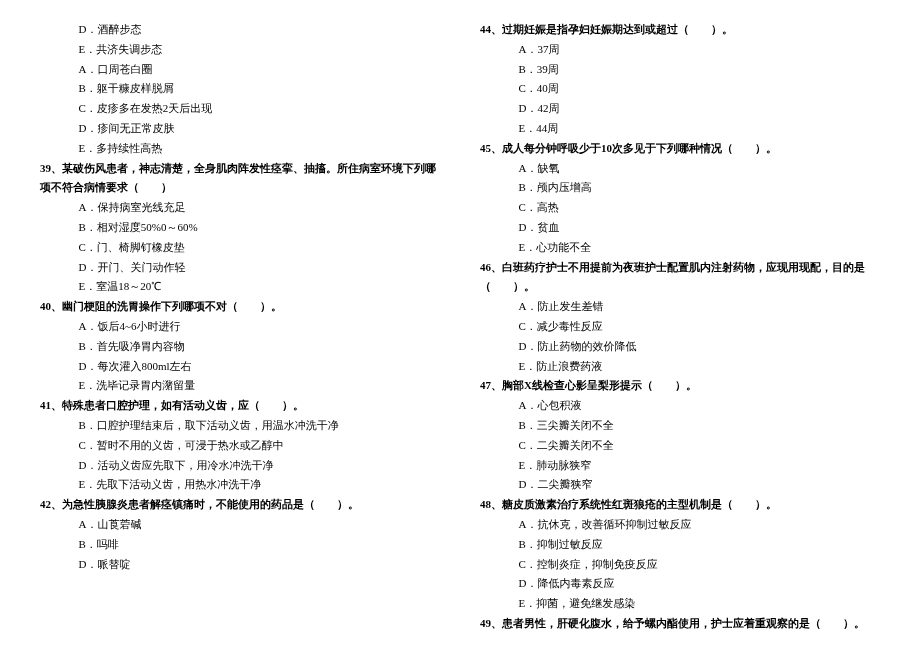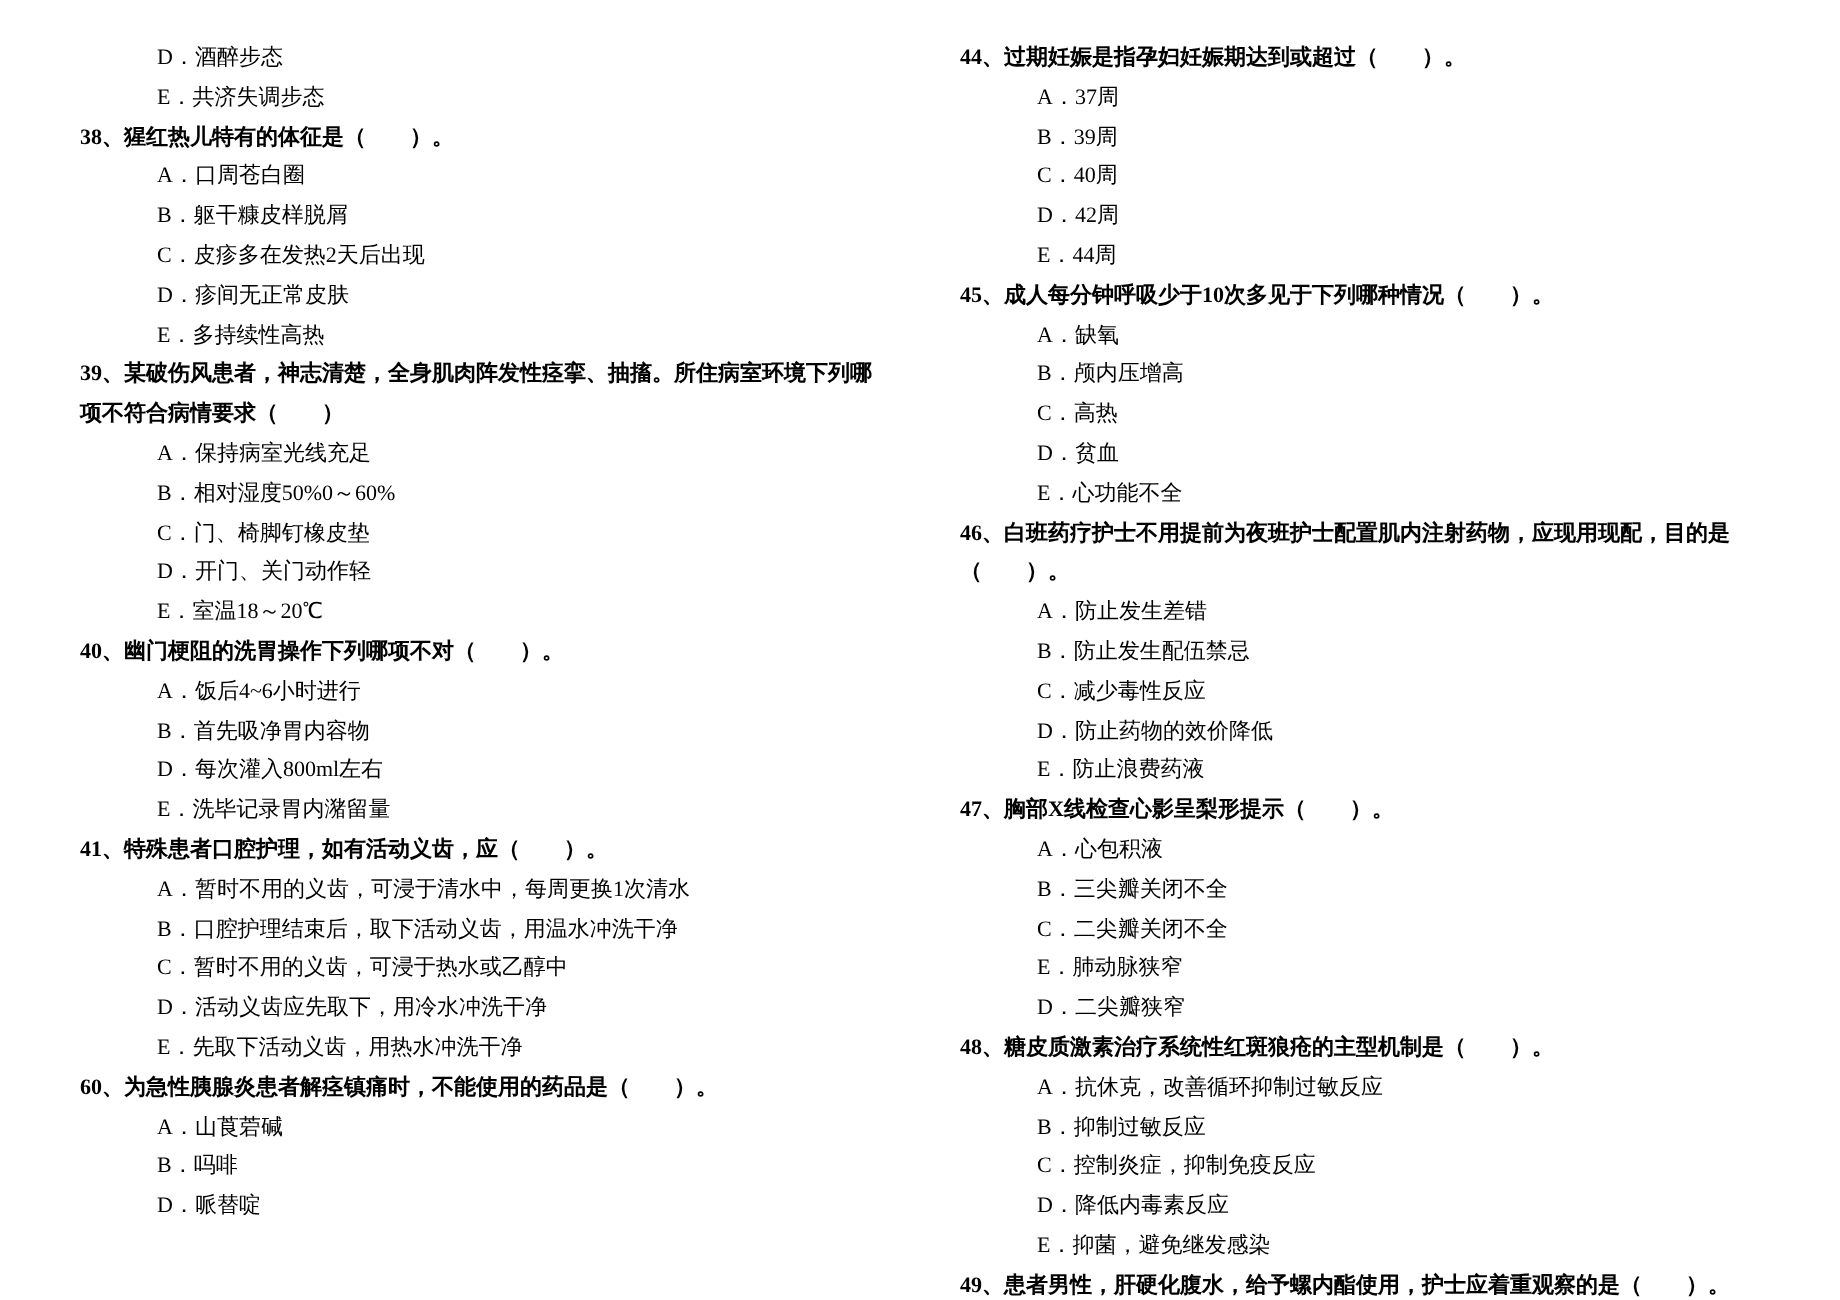--- a/index.html
+++ b/index.html
@@ -31,48 +31,46 @@
     }
   </style>
 </head>
 <body>
 
 <div class="columns">
   <div class="col">
     <div class="opt">D．酒醉步态</div>
     <div class="opt">E．共济失调步态</div>
 
-    <div class="q">38、猩红热儿特有的体征是（　　）。</div>
     <div class="opt">A．口周苍白圈</div>
     <div class="opt">B．躯干糠皮样脱屑</div>
     <div class="opt">C．皮疹多在发热2天后出现</div>
     <div class="opt">D．疹间无正常皮肤</div>
     <div class="opt">E．多持续性高热</div>
 
     <div class="q">39、某破伤风患者，神志清楚，全身肌肉阵发性痉挛、抽搐。所住病室环境下列哪项不符合病情要求（　　）</div>
     <div class="opt">A．保持病室光线充足</div>
     <div class="opt">B．相对湿度50%0～60%</div>
     <div class="opt">C．门、椅脚钉橡皮垫</div>
     <div class="opt">D．开门、关门动作轻</div>
     <div class="opt">E．室温18～20℃</div>
 
     <div class="q">40、幽门梗阻的洗胃操作下列哪项不对（　　）。</div>
     <div class="opt">A．饭后4~6小时进行</div>
     <div class="opt">B．首先吸净胃内容物</div>
     <div class="opt">D．每次灌入800ml左右</div>
     <div class="opt">E．洗毕记录胃内潴留量</div>
 
     <div class="q">41、特殊患者口腔护理，如有活动义齿，应（　　）。</div>
-    <div class="opt">A．暂时不用的义齿，可浸于清水中，每周更换1次清水</div>
     <div class="opt">B．口腔护理结束后，取下活动义齿，用温水冲洗干净</div>
     <div class="opt">C．暂时不用的义齿，可浸于热水或乙醇中</div>
     <div class="opt">D．活动义齿应先取下，用冷水冲洗干净</div>
     <div class="opt">E．先取下活动义齿，用热水冲洗干净</div>
 
-    <div class="q">60、为急性胰腺炎患者解痉镇痛时，不能使用的药品是（　　）。</div>
+    <div class="q">42、为急性胰腺炎患者解痉镇痛时，不能使用的药品是（　　）。</div>
     <div class="opt">A．山莨菪碱</div>
     <div class="opt">B．吗啡</div>
     <div class="opt">D．哌替啶</div>
 
   </div>
 
   <div class="col">
     <div class="q">44、过期妊娠是指孕妇妊娠期达到或超过（　　）。</div>
     <div class="opt">A．37周</div>
     <div class="opt">B．39周</div>
@@ -82,21 +80,20 @@
 
     <div class="q">45、成人每分钟呼吸少于10次多见于下列哪种情况（　　）。</div>
     <div class="opt">A．缺氧</div>
     <div class="opt">B．颅内压增高</div>
     <div class="opt">C．高热</div>
     <div class="opt">D．贫血</div>
     <div class="opt">E．心功能不全</div>
 
     <div class="q">46、白班药疗护士不用提前为夜班护士配置肌内注射药物，应现用现配，目的是（　　）。</div>
     <div class="opt">A．防止发生差错</div>
-    <div class="opt">B．防止发生配伍禁忌</div>
     <div class="opt">C．减少毒性反应</div>
     <div class="opt">D．防止药物的效价降低</div>
     <div class="opt">E．防止浪费药液</div>
 
     <div class="q">47、胸部X线检查心影呈梨形提示（　　）。</div>
     <div class="opt">A．心包积液</div>
     <div class="opt">B．三尖瓣关闭不全</div>
     <div class="opt">C．二尖瓣关闭不全</div>
     <div class="opt">E．肺动脉狭窄</div>
     <div class="opt">D．二尖瓣狭窄</div>

